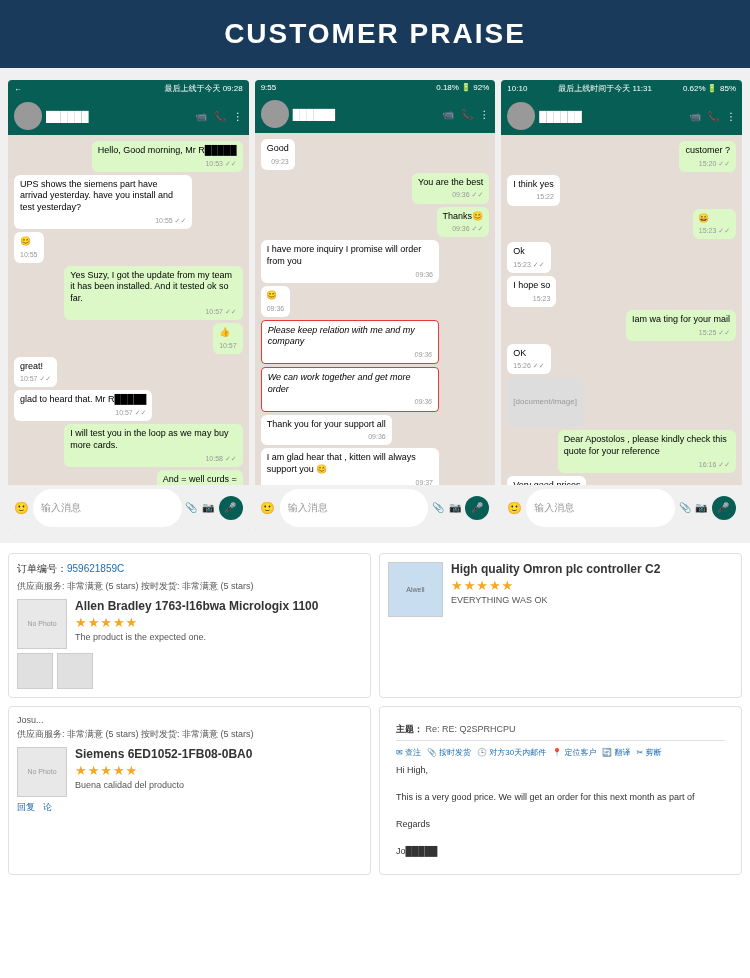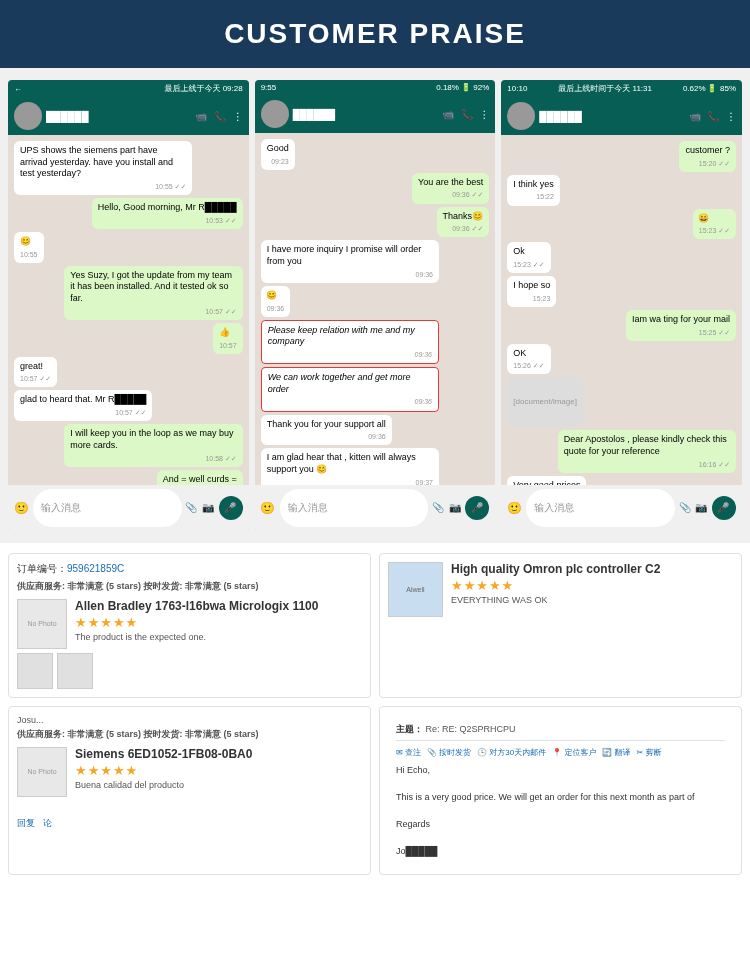--- a/index.html
+++ b/index.html
@@ -169,21 +169,20 @@
     }
     .review-order-num span.value {
       color: #1a6bb5;
       text-align: center;
     }
 
     .review-meta {
       font-size: 9px;
       color: #555;
       margin-bottom: 6px;
-      font-weight: bold;
     }
 
     .review-product-row {
       display: flex;
       gap: 8px;
       margin-bottom: 4px;
     }
     .review-product-img {
       width: 50px;
       height: 50px;
@@ -266,21 +265,21 @@
     .email-body {
       font-size: 9px;
       color: #333;
       line-height: 1.5;
     }
 
     
     .review-reply-bar {
       display: flex;
       gap: 8px;
-      margin-top: 20px;
+      margin-top: 4px;
       font-size: 9px;
       color: #555;
     }
     .reply-link {
       color: #1a6bb5;
       cursor: pointer;
     }
 
     .msg-bordered {
       border: 1.5px solid #e53935;
@@ -307,28 +306,28 @@
       <div class="chat-header-info">
         <div class="chat-header-name">██████</div>
       </div>
       <div class="chat-header-icons">
         <span>📹</span>
         <span>📞</span>
         <span>⋮</span>
       </div>
     </div>
     <div class="chat-messages">
+      <div class="msg sent">
+        <div>Hello, Good morning, Mr R█████</div>
+        <div class="time">10:53 ✓✓</div>
+      </div>
       <div class="msg received">
         <div>UPS shows the siemens part have arrivad yesterday. have you install and test yesterday?</div>
         <div class="time">10:55 ✓✓</div>
       </div>
-      <div class="msg sent">
-        <div>Hello, Good morning, Mr R█████</div>
-        <div class="time">10:53 ✓✓</div>
-      </div>
       <div class="msg received">
         <div>😊</div>
         <div class="time">10:55</div>
       </div>
       <div class="msg sent">
         <div>Yes Suzy, I got the update from my team it has been installed. And it tested ok so far.</div>
         <div class="time">10:57 ✓✓</div>
       </div>
       <div class="msg sent">
         <div>👍</div>
@@ -336,21 +335,21 @@
       </div>
       <div class="msg received">
         <div>great!</div>
         <div class="time">10:57 ✓✓</div>
       </div>
       <div class="msg received">
         <div>glad to heard that. Mr R█████</div>
         <div class="time">10:57 ✓✓</div>
       </div>
       <div class="msg sent">
-        <div>I will keep you in the loop as we may buy more cards.</div>
+        <div>I will test you in the loop as we may buy more cards.</div>
         <div class="time">10:58 ✓✓</div>
       </div>
       <div class="msg sent">
         <div>And = well curds =</div>
         <div class="time">10:58</div>
       </div>
     </div>
     <div class="chat-input-bar">
       <span style="font-size:12px;">🙂</span>
       <div class="chat-input-field">输入消息</div>
@@ -554,21 +553,21 @@
     </div>
     <div class="email-toolbar">
       <span>✉ 查注</span>
       <span>📎 按时发货</span>
       <span>🕒 对方30天内邮件</span>
       <span>📍 定位客户</span>
       <span>🔄 翻译</span>
       <span>✂ 剪断</span>
     </div>
     <div class="email-body">
-      <p>Hi Echo,</p>
+      <p>Hi High,</p>
       <br>
       <p>This is a very good price.  We will get an order for this next month as part of</p>
       <br>
       <p>Regards</p>
       <br>
       <p>Jo█████</p>
     </div>
   </div>
 
 </div>

